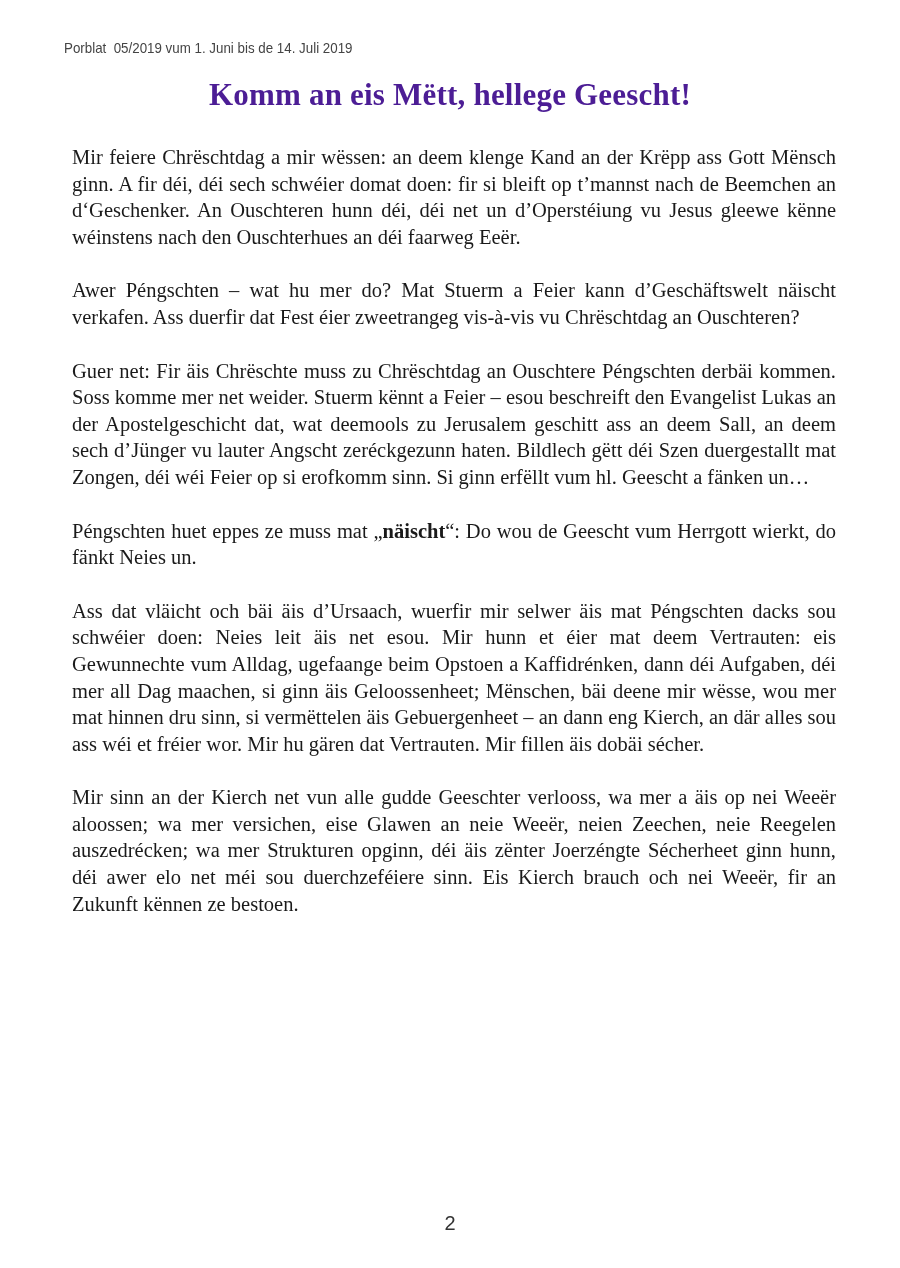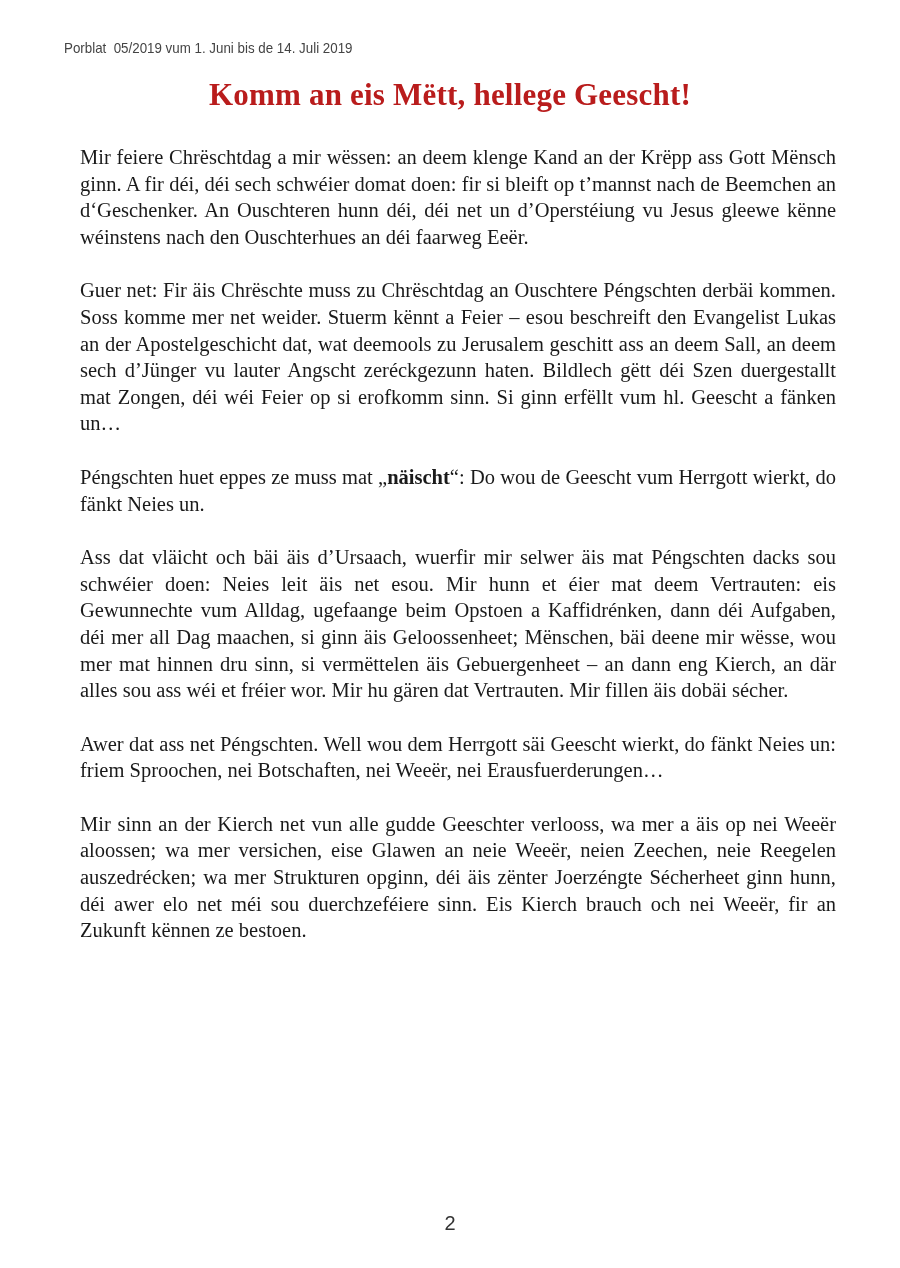--- a/index.html
+++ b/index.html
@@ -26,35 +26,35 @@
     }
     .title {
       position: absolute;
       left: 0;
       top: 77px;
       width: 900px;
       text-align: center;
       font-family: "Liberation Serif", serif;
       font-weight: bold;
       font-size: 31px;
-      color: #b91c1c;
+      color: #4c1d95;
       letter-spacing: 0.2px;
     }
     .body {
       position: absolute;
       left: 64px;
       top: 144px;
       width: 772px;
       font-family: "Liberation Serif", serif;
       font-size: 20.5px;
       line-height: 26.6px;
       color: #1a1a1a;
     }
     .para {
-      margin: 0 0 27px 16px;
+      margin: 0 0 27px 8px;
       text-align: justify;
     }
     .para .bold { font-weight: bold; }
     .page-number {
       position: absolute;
       left: 0;
       top: 1212px;
       width: 900px;
       text-align: center;
       font-family: "Liberation Sans", sans-serif;
@@ -64,20 +64,20 @@
   </style>
 </head>
 <body>
 
 <div class="header">Porblat  05/2019 vum 1. Juni bis de 14. Juli 2019</div>
 
 <h1 class="title" style="margin:0;">Komm an eis Mëtt, hellege Geescht!</h1>
 
 <div class="body">
   <p class="para">Mir feiere Chrëschtdag a mir wëssen: an deem klenge Kand an der Krëpp ass Gott Mënsch ginn. A fir déi, déi sech schwéier domat doen: fir si bleift op t’mannst nach de Beemchen an d‘Geschenker. An Ouschteren hunn déi, déi net un d’Operstéiung vu Jesus gleewe kënne wéinstens nach den Ouschterhues an déi faarweg Eeër.</p>
+  <p class="para">Awer Péngschten – wat hu mer do? Mat Stuerm a Feier kann d’Geschäftswelt näischt verkafen. Ass duerfir dat Fest éier zweetrangeg vis-à-vis vu Chrëschtdag an Ouschteren?</p>
   <p class="para">Guer net: Fir äis Chrëschte muss zu Chrëschtdag an Ouschtere Péngschten derbäi kommen. Soss komme mer net weider. Stuerm kënnt a Feier – esou beschreift den Evangelist Lukas an der Apostelgeschicht dat, wat deemools zu Jerusalem geschitt ass an deem Sall, an deem sech d’Jünger vu lauter Angscht zeréckgezunn haten. Bildlech gëtt déi Szen duergestallt mat Zongen, déi wéi Feier op si erofkomm sinn. Si ginn erfëllt vum hl. Geescht a fänken un…</p>
   <p class="para"><span>Péngschten huet eppes ze muss mat „</span><span class="bold">näischt</span><span>“: Do wou de Geescht vum Herrgott wierkt, do fänkt Neies un.</span></p>
   <p class="para">Ass dat vläicht och bäi äis d’Ursaach, wuerfir mir selwer äis mat Péngschten dacks sou schwéier doen: Neies leit äis net esou. Mir hunn et éier mat deem Vertrauten: eis Gewunnechte vum Alldag, ugefaange beim Opstoen a Kaffidrénken, dann déi Aufgaben, déi mer all Dag maachen, si ginn äis Geloossenheet; Mënschen, bäi deene mir wësse, wou mer mat hinnen dru sinn, si vermëttelen äis Gebuergenheet – an dann eng Kierch, an där alles sou ass wéi et fréier wor. Mir hu gären dat Vertrauten. Mir fillen äis dobäi sécher.</p>
-  <p class="para">Awer dat ass net Péngschten. Well wou dem Herrgott säi Geescht wierkt, do fänkt Neies un: friem Sproochen, nei Botschaften, nei Weeër, nei Erausfuerderungen…</p>
   <p class="para">Mir sinn an der Kierch net vun alle gudde Geeschter verlooss, wa mer a äis op nei Weeër aloossen; wa mer versichen, eise Glawen an neie Weeër, neien Zeechen, neie Reegelen auszedrécken; wa mer Strukturen opginn, déi äis zënter Joerzéngte Sécherheet ginn hunn, déi awer elo net méi sou duerchzeféiere sinn. Eis Kierch brauch och nei Weeër, fir an Zukunft kënnen ze bestoen.</p>
 </div>
 
 <div class="page-number">2</div>
 
 </body></html>

